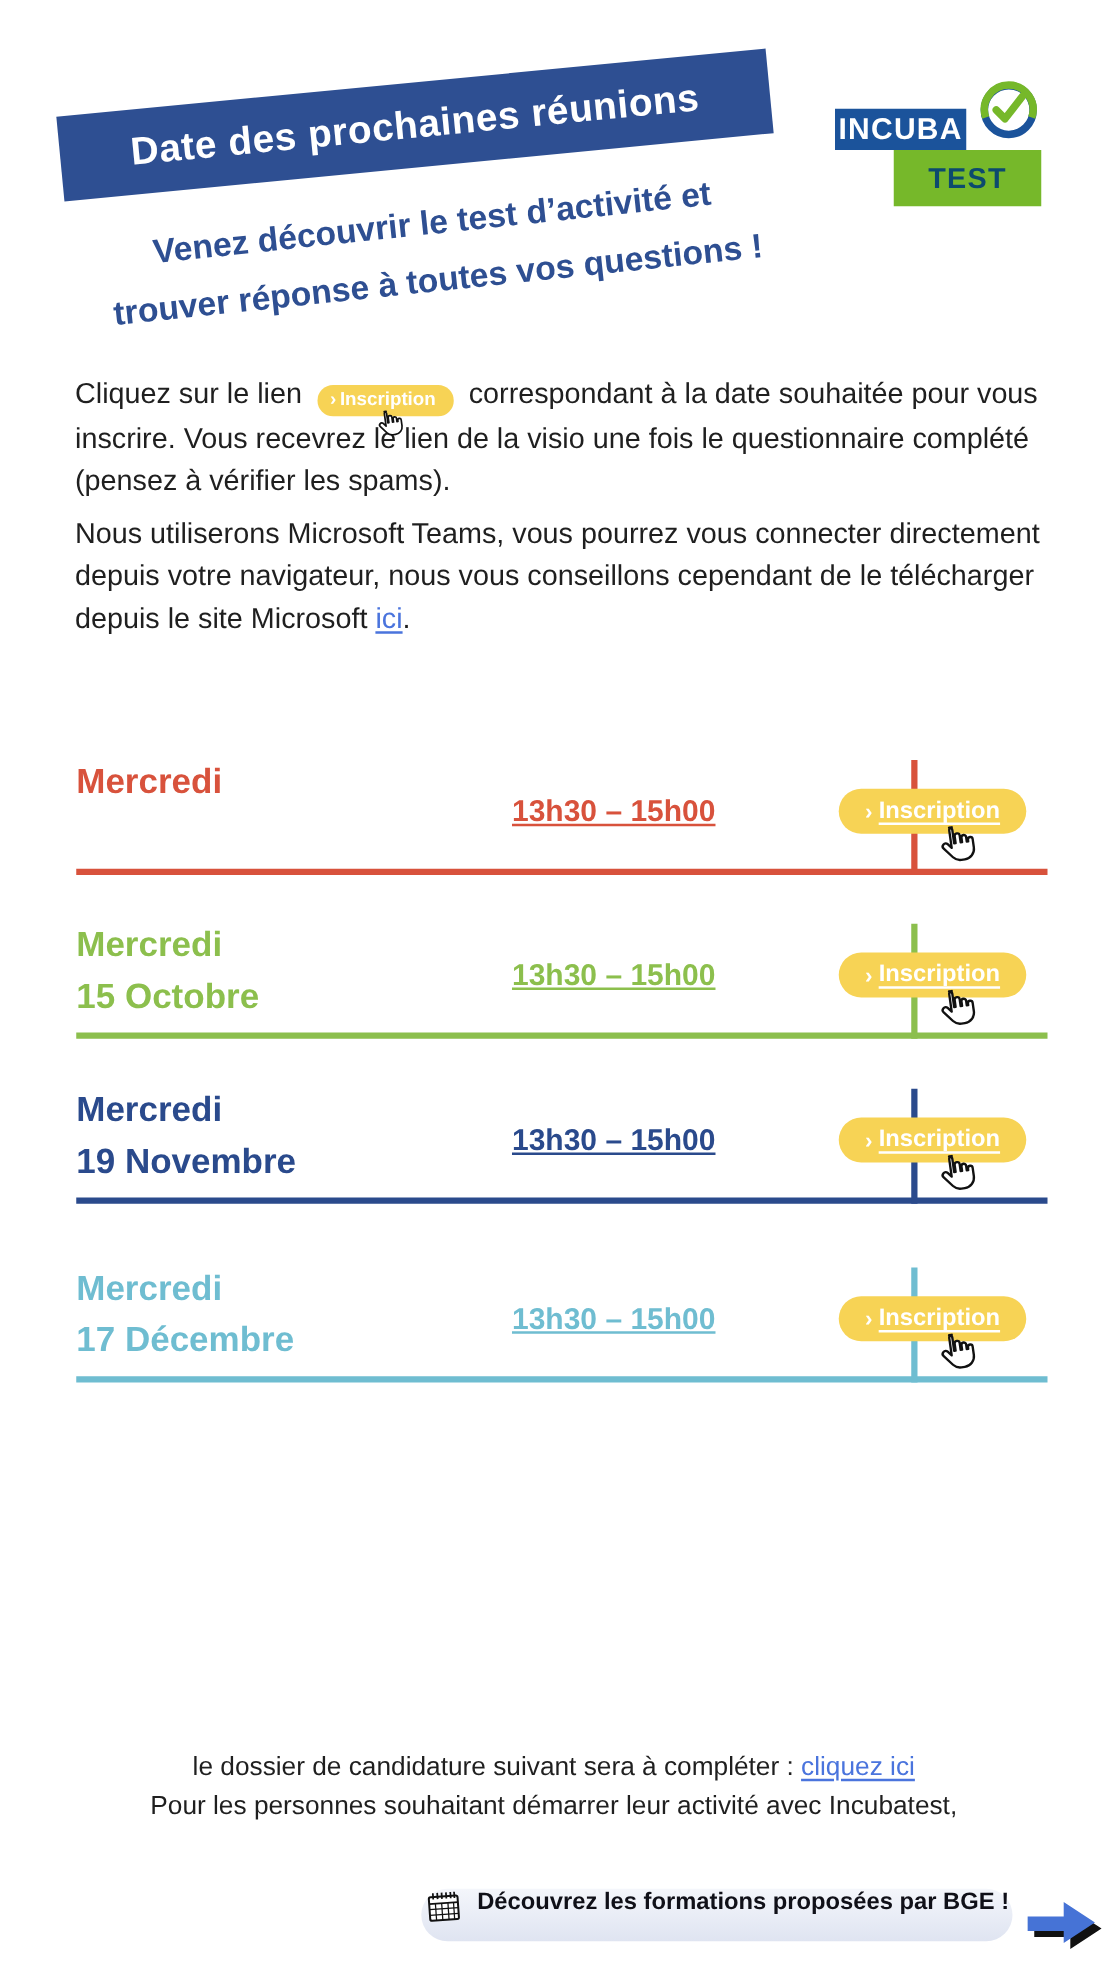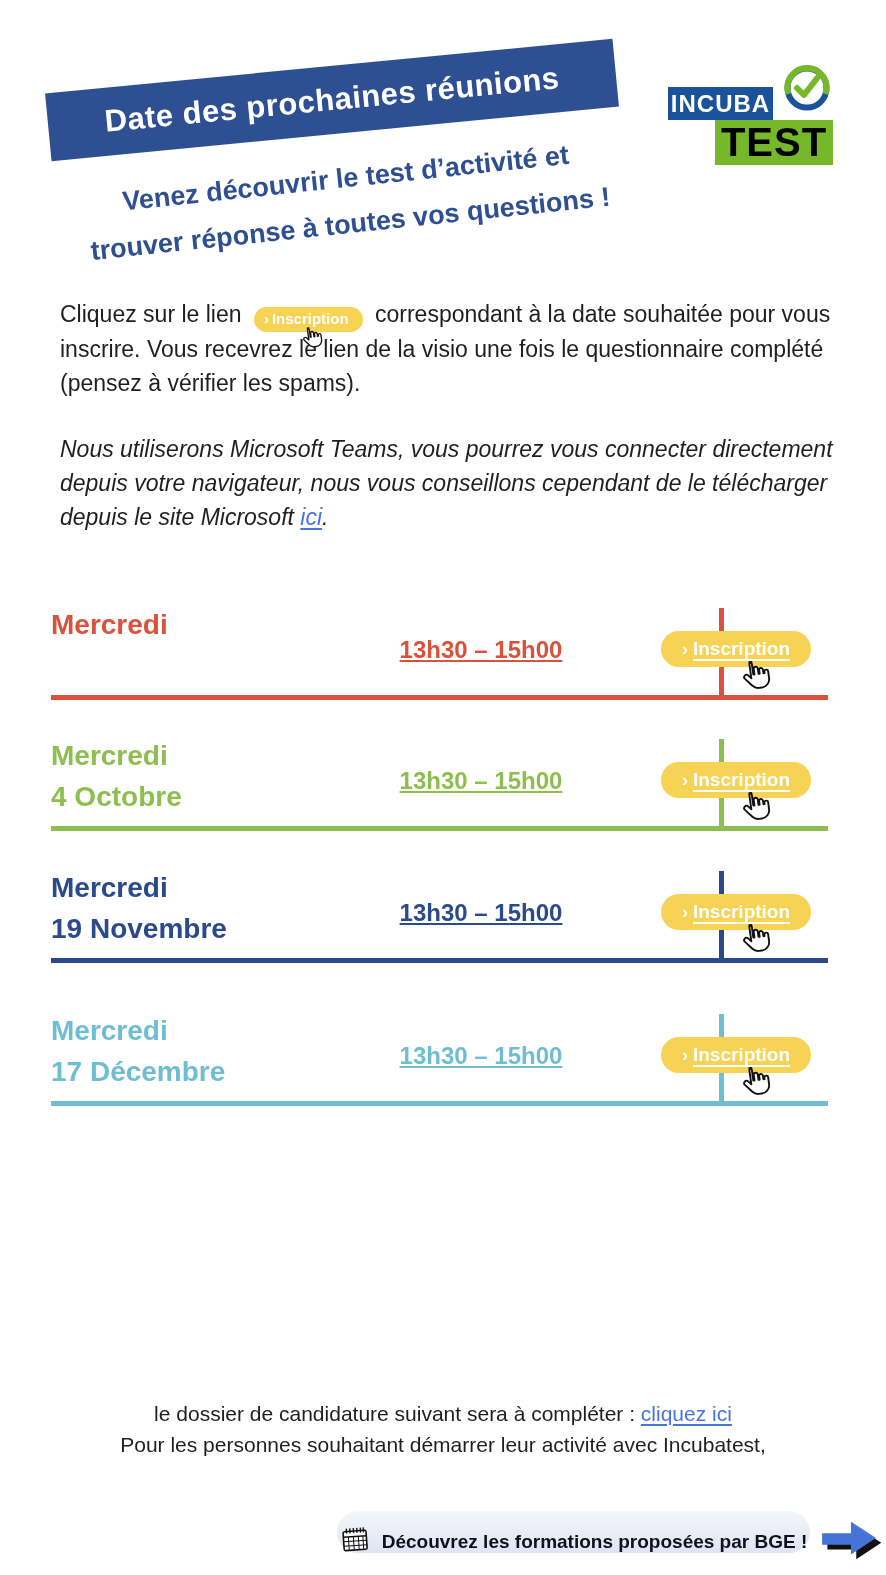--- a/index.html
+++ b/index.html
@@ -25,64 +25,64 @@
   
   .logo { position:absolute; left:660px; top:55px; width:180px; height:115px; }
   .logo-incuba {
     position:absolute; left:8px; top:32px; width:105px; height:33px;
     background:var(--logo-blue,#1b539b); color:#fff;
     display:flex; align-items:center; justify-content:center;
     font-size:24px; font-weight:700; letter-spacing:1px;
   }
   .logo-test {
     position:absolute; left:55px; top:65px; width:118px; height:45px;
-    background:var(--logo-green,#76b82a); color:#000000;
+    background:var(--logo-green,#76b82a); color:#0c4a6e;
     display:flex; align-items:center; justify-content:center;
-    font-size:40px; font-weight:700; letter-spacing:1px;
+    font-size:23px; font-weight:700; letter-spacing:1px;
   }
   .logo-check { position:absolute; left:122px; top:8px; width:50px; height:50px; }
 
   
   .intro { position:absolute; left:60px; top:297px; width:780px; font-size:23px; line-height:34px; }
-  .intro p + p { margin-top:32px;font-style:italic; }
+  .intro p + p { margin-top:8px; }
   .inline-pill {
     position:relative; display:inline-block; vertical-align:-2px;
     background:var(--yellow,#f7d355); color:#fff;
     border-radius:14px; padding:2px 14px 3px 10px;
     font-size:15px; font-weight:700; line-height:20px;
     margin:0 6px; white-space:nowrap;
   }
   .inline-pill .chev { font-weight:700; margin-right:3px; }
   .inline-pill .cursor { position:absolute; left:42%; bottom:-17px; width:23px; height:23px; transform:rotate(-8deg); }
   a.text-link { color:var(--link,#4a74dd); text-decoration:underline; text-underline-offset:3px; cursor:pointer; }
 
   
   .session-row {
-    position:absolute; left:51px; width:777px; height:102px;
+    position:absolute; left:61px; width:777px; height:102px;
     border-bottom:5px solid var(--row-color,#333);
   }
   .session-date { position:absolute; left:0; top:6px; color:var(--row-color); font-size:28px; font-weight:700; line-height:41px; }
   .session-time { position:absolute; left:310px; width:240px; top:38px; text-align:center; color:var(--row-color); font-size:24px; font-weight:700;text-decoration:underline; }
   .tick { position:absolute; left:668px; top:10px; bottom:-5px; width:5px; background:var(--row-color); }
   .inscription-btn {
     position:absolute; right:17px; top:33px; width:150px; height:36px;
     background:var(--yellow,#f7d355); border:none; border-radius:18px;
     display:flex; align-items:center; justify-content:center; gap:5px;
     color:#fff; font-family:inherit; font-size:19px; font-weight:700; cursor:pointer;
   }
   .inscription-btn .chev { text-decoration:none; font-size:18px; }
   .inscription-btn .lbl { text-decoration:underline; text-decoration-thickness:2px; text-underline-offset:4px; }
   .inscription-btn .cursor { position:absolute; left:52%; bottom:-24px; width:32px; height:32px; transform:rotate(-8deg); }
 
   
   .footer-note { position:absolute; left:43px; top:1398px; width:800px; text-align:center; font-size:21px; line-height:31px; }
   .cta-pill {
     position:absolute; left:337px; top:1511px; width:473px; height:42px;
     background:linear-gradient(180deg,#f4f6fb, var(--cta-bg,#dfe4f1));
-    border-radius:21px; display:flex; align-items:flex-end; justify-content:center; gap:12px;
+    border-radius:21px; display:flex; align-items:flex-start; justify-content:center; gap:12px;
     cursor:pointer;
   }
   .cta-label { font-size:19px; font-weight:700; color:var(--cta-text,#101018); white-space:nowrap; }
   .cta-arrow { position:absolute; left:818px; top:1514px; width:64px; height:50px; cursor:pointer; }
 </style>
 </head>
 <body>
 
 <div class="page">
 
@@ -131,21 +131,21 @@
       <span class="lbl">Inscription</span>
       <svg class="cursor" viewBox="0 0 22 21">
         <path d="M9.8 1.2c-.9 0-1.6.7-1.6 1.6v9.6l-1.9-2.3c-.6-.7-1.6-.8-2.3-.2-.7.6-.8 1.6-.2 2.3l4.4 5.4c1.1 1.3 2.7 2.1 4.4 2.1h1.9c3.2 0 5.8-2.6 5.8-5.8V9.2c0-.7-.6-1.3-1.3-1.3s-1.3.6-1.3 1.3v.9h-.8V7.6c0-.7-.6-1.3-1.3-1.3s-1.3.6-1.3 1.3v2.5h-.8V6.3c0-.8-.6-1.4-1.4-1.4-.8 0-1.4.6-1.4 1.4v3.8h-.8V2.8c0-.9-.7-1.6-1.6-1.6z" fill="#ffffff" stroke="#111111" stroke-width="1.3" stroke-linejoin="round"></path>
       </svg>
     </button>
   </div>
 
   <div class="session-row" style="top: 729px; --row-color: #8cbf4d;">
     <div class="session-date">
       <div>Mercredi</div>
-      <div>4 Octobre</div>
+      <div>15 Octobre</div>
     </div>
     <div class="session-time">13h30 – 15h00</div>
     <div class="tick"></div>
     <button class="inscription-btn">
       <span class="chev">›</span>
       <span class="lbl">Inscription</span>
       <svg class="cursor" viewBox="0 0 22 21">
         <path d="M9.8 1.2c-.9 0-1.6.7-1.6 1.6v9.6l-1.9-2.3c-.6-.7-1.6-.8-2.3-.2-.7.6-.8 1.6-.2 2.3l4.4 5.4c1.1 1.3 2.7 2.1 4.4 2.1h1.9c3.2 0 5.8-2.6 5.8-5.8V9.2c0-.7-.6-1.3-1.3-1.3s-1.3.6-1.3 1.3v.9h-.8V7.6c0-.7-.6-1.3-1.3-1.3s-1.3.6-1.3 1.3v2.5h-.8V6.3c0-.8-.6-1.4-1.4-1.4-.8 0-1.4.6-1.4 1.4v3.8h-.8V2.8c0-.9-.7-1.6-1.6-1.6z" fill="#ffffff" stroke="#111111" stroke-width="1.3" stroke-linejoin="round"></path>
       </svg>
     </button>

